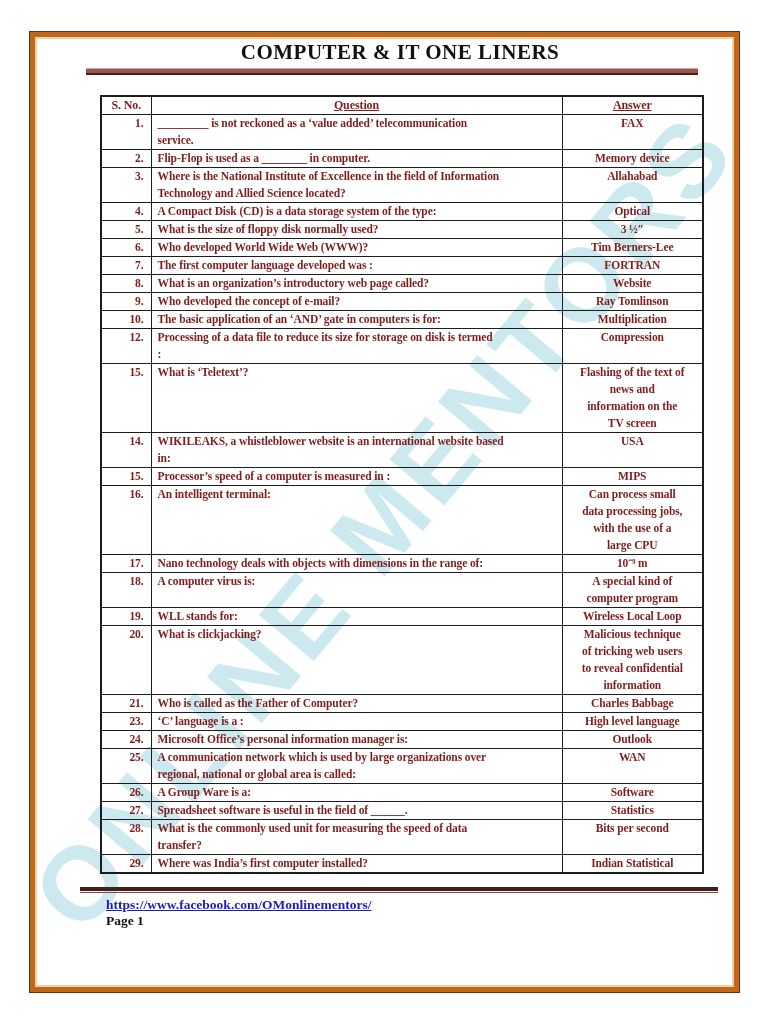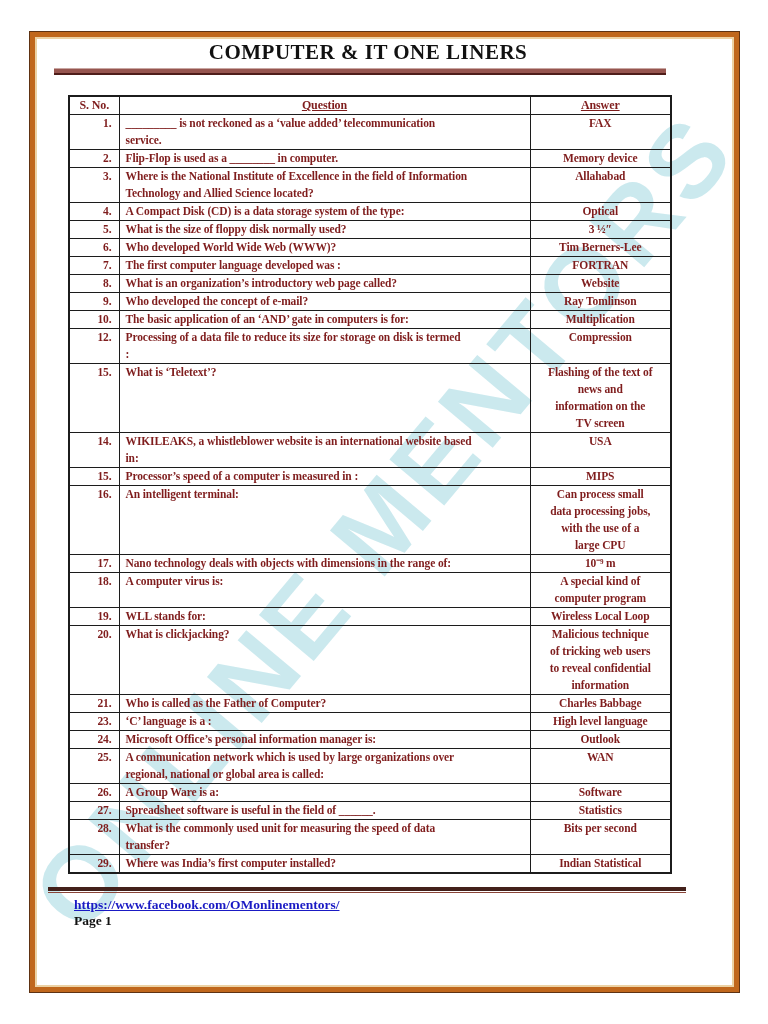--- a/index.html
+++ b/index.html
@@ -9,21 +9,21 @@
   
   .border-outer{position:absolute;left:29px;top:31px;right:28px;bottom:31px;border:1px solid #5e3212;}
   .border-mid{position:absolute;inset:0;border:5px solid #c0671c;}
   .border-light{position:absolute;inset:0;border:2px solid #ecd2a4;}
 
   .watermark{position:absolute;left:50%;top:51%;
     transform:translate(-50%,-50%) rotate(-50deg);
     font-family:"Liberation Sans",sans-serif;font-weight:bold;font-size:104px;
     letter-spacing:6px;color:rgba(64,172,192,0.27);white-space:nowrap;z-index:0;}
 
-  .content{position:absolute;left:26px;top:40px;width:684px;z-index:1;}
+  .content{position:absolute;left:58px;top:40px;width:684px;z-index:1;}
 
   .page-title{margin:0;text-align:center;font-family:"Liberation Serif",serif;
     font-weight:bold;font-size:21px;line-height:24px;letter-spacing:.5px;color:#111;}
   .title-rule{margin:4px 44px 0 28px;height:7px;
     background:linear-gradient(#c9a6a2 0 1px,#96554f 1px 5px,#4f1d1a 5px 7px);}
 
   table.qa-table{margin:20px 12px 0 42px;border-collapse:collapse;width:602px;table-layout:fixed;
     font-family:Liberation Serif, serif;font-weight:bold;color:#7f1d1d;}
   .qa-table col.c-sno{width:50px;}
   .qa-table col.c-q{width:411px;}

